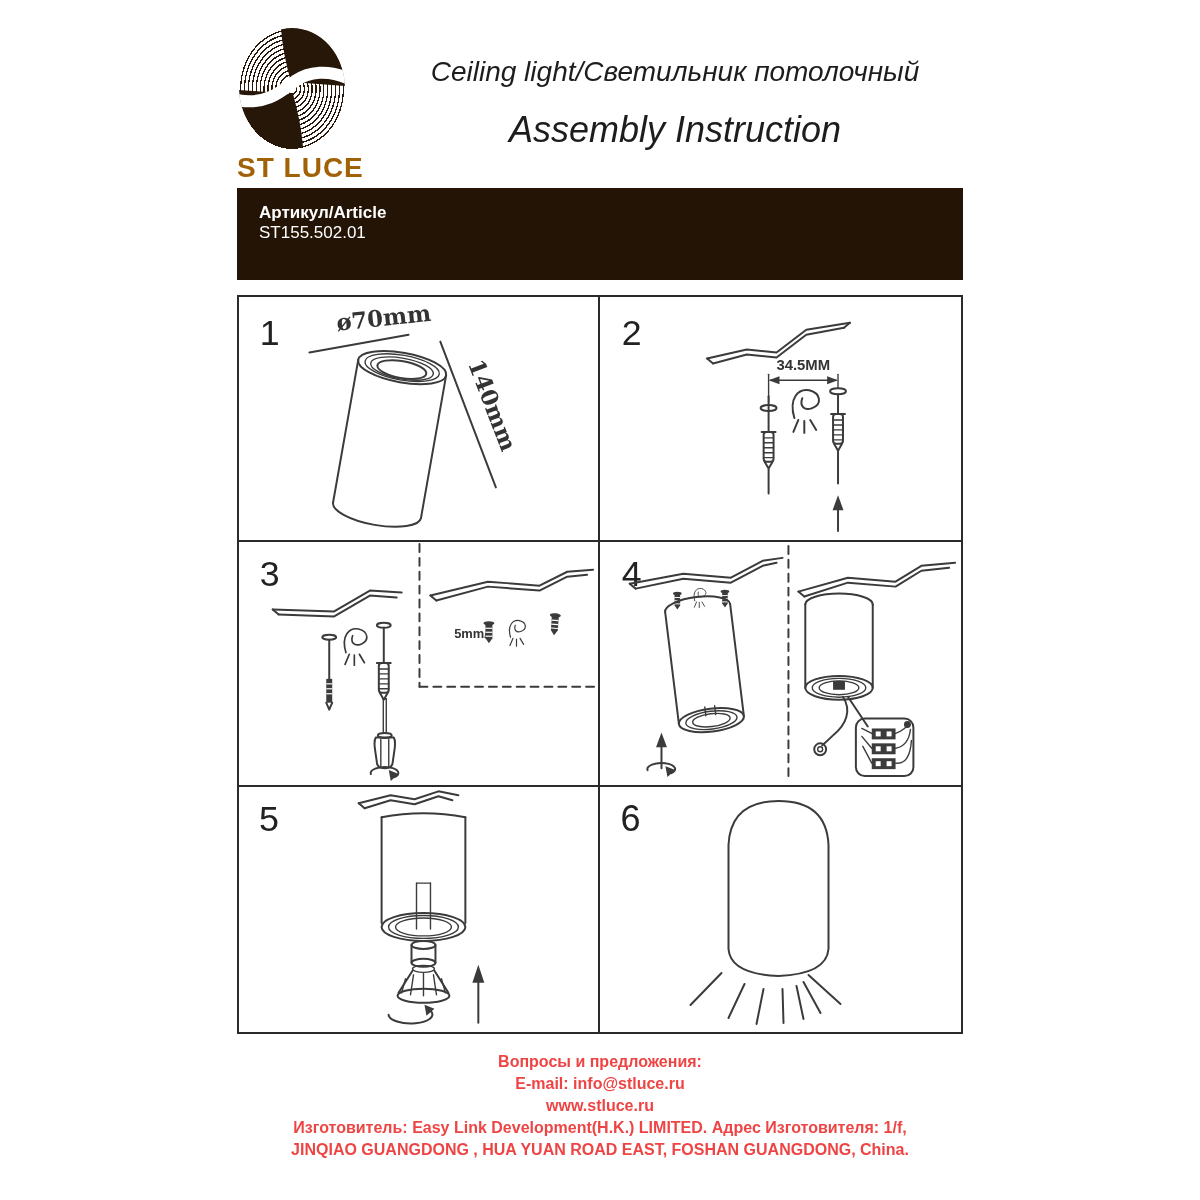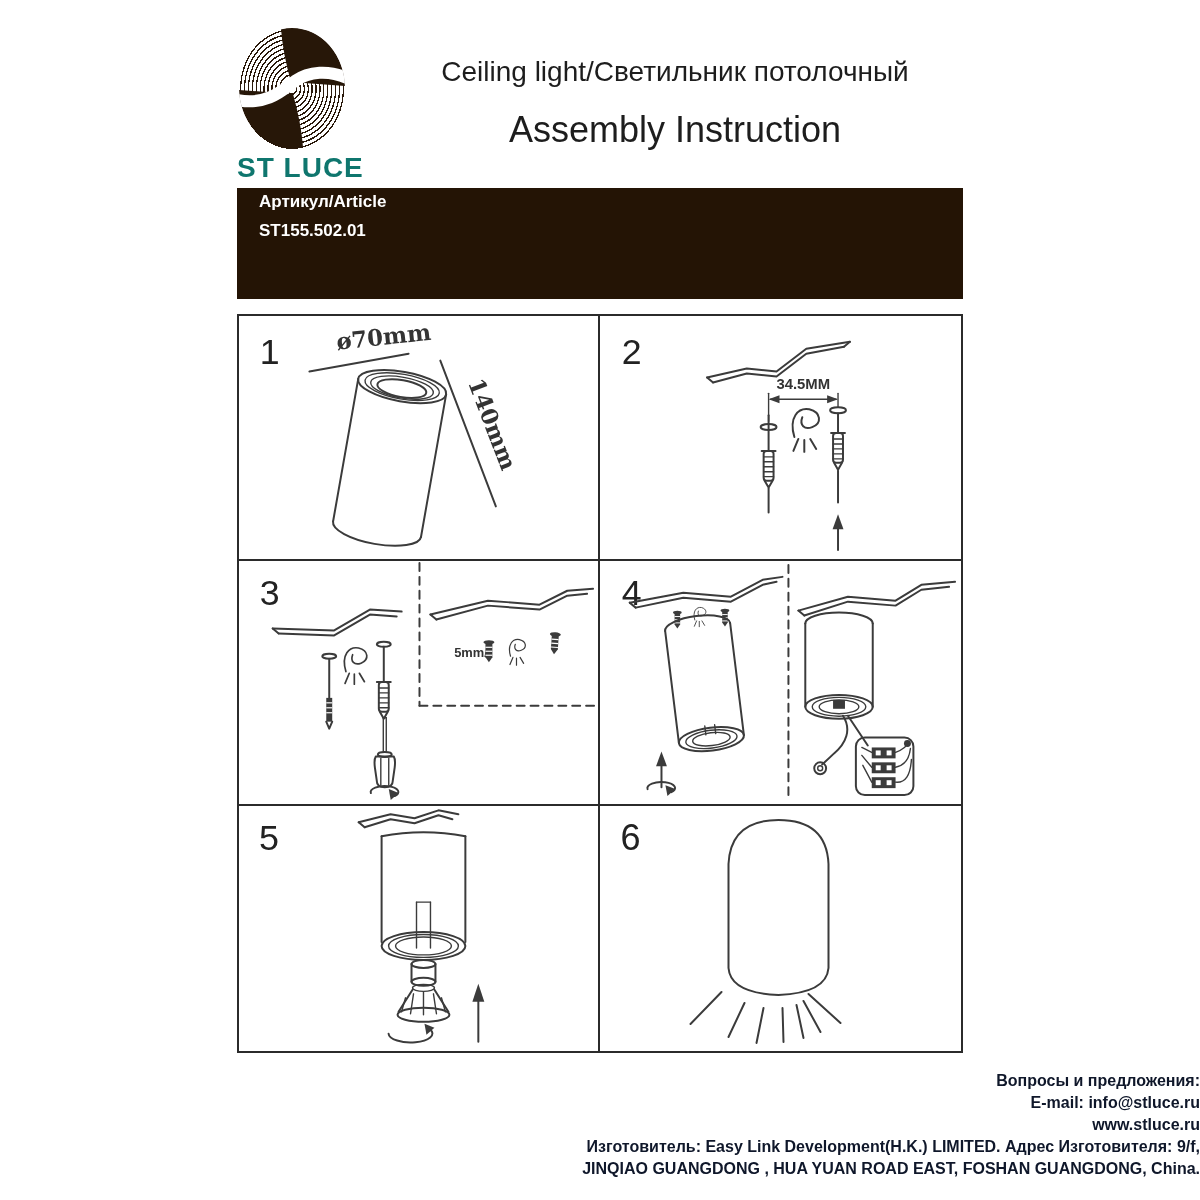--- a/index.html
+++ b/index.html
@@ -7,51 +7,51 @@
   .page { position:relative; width:1200px; height:1200px; background:#fff; overflow:hidden; }
   .content { width:726px; margin:0 auto; }
 
   
   .header { position:relative; height:188px; }
   .logo { position:absolute; left:2px; top:28px; width:106px; height:122px; }
   .logo-disc { position:absolute; inset:0; border-radius:50%;
     background:repeating-radial-gradient(ellipse at 50% 50%, #2a190b 0 1.3px, #ffffff 1.3px 3.9px); }
   .logo svg { position:absolute; inset:0; }
   .brand { position:absolute; left:0; top:152px; font-size:28px; font-weight:700;
-    letter-spacing:1px; color:#0f766e; }
-  .titles { position:absolute; left:150px; right:0; top:56px; text-align:center; color:#1d1d1d; }
+    letter-spacing:1px; color:#a16207; }
+  .titles { position:absolute; left:150px; right:0; top:56px; text-align:center; color:#1d1d1d;font-style:italic; }
   .title-l1 { font-size:28px; }
   .title-l2 { font-size:36px; margin-top:21px; }
 
   
-  .banner { height:111px; background:#241405; color:#ffffff; box-sizing:border-box;
-    padding:4px 22px; }
+  .banner { height:92px; background:#241405; color:#ffffff; box-sizing:border-box;
+    padding:15px 22px; }
   .banner .lbl { font-size:17px; font-weight:700; }
-  .banner .val { font-size:17px; font-weight:700; margin-top:9px; }
+  .banner .val { font-size:17px; font-weight:400; }
 
   
   .grid { margin-top:15px; border:2px solid #2b2b2b; display:grid;
     grid-template-columns:361px 361px; grid-template-rows:245px 245px 245px; }
   .panel { position:relative; }
   .panel.br { border-right:2px solid #2b2b2b; }
   .panel.bb { border-bottom:2px solid #2b2b2b; }
   .panel svg { display:block; width:100%; height:100%; }
 
   .art { fill:none; stroke:#3b3b3b; stroke-width:2; stroke-linecap:round; stroke-linejoin:round; }
   .thin { stroke-width:1.4; }
   .dash { stroke-dasharray:8 6; stroke-width:2; }
   .t-num   { font:400 36px "Liberation Sans", sans-serif; fill:#222; stroke:none; }
   .t-serif { font:700 23px "DejaVu Serif", serif; fill:#333; stroke:none; }
   .t-dim   { font:700 15px "Liberation Sans", sans-serif; fill:#333; stroke:none; }
   .t-small { font:700 13px "Liberation Sans", sans-serif; fill:#333; stroke:none; }
   .dk { fill:#3b3b3b; stroke:none; }
   .wh { stroke:#ffffff; stroke-width:1.2; }
 
   
-  .footer { margin-top:17px; text-align:right; color:#0f172a; }
+  .footer { margin-top:17px; text-align:center; color:#ef4444; }
   .footer div { font-size:16px; font-weight:700; line-height:22px; }
 </style>
 </head>
 <body>
 
 <svg width="0" height="0" style="position:absolute">
   <defs>
     <g id="anchor-sym">
       <line x1="-7" y1="0" x2="7" y2="0" class="art"></line>
       <rect x="-5" y="0" width="10" height="30" rx="3" class="art" fill="#f2f2f2"></rect>
@@ -346,16 +346,16 @@
         </svg>
       </div>
 
     </div>
   </div>
 
   <div class="footer">
     <div>Вопросы и предложения:</div>
     <div>E-mail: info@stluce.ru</div>
     <div>www.stluce.ru</div>
-    <div>Изготовитель: Easy Link Development(H.K.) LIMITED. Адрес Изготовителя: 9/f,</div>
+    <div>Изготовитель: Easy Link Development(H.K.) LIMITED. Адрес Изготовителя: 1/f,</div>
     <div>JINQIAO GUANGDONG , HUA YUAN ROAD EAST, FOSHAN GUANGDONG, China.</div>
   </div>
 </div>
 
 </body></html>

